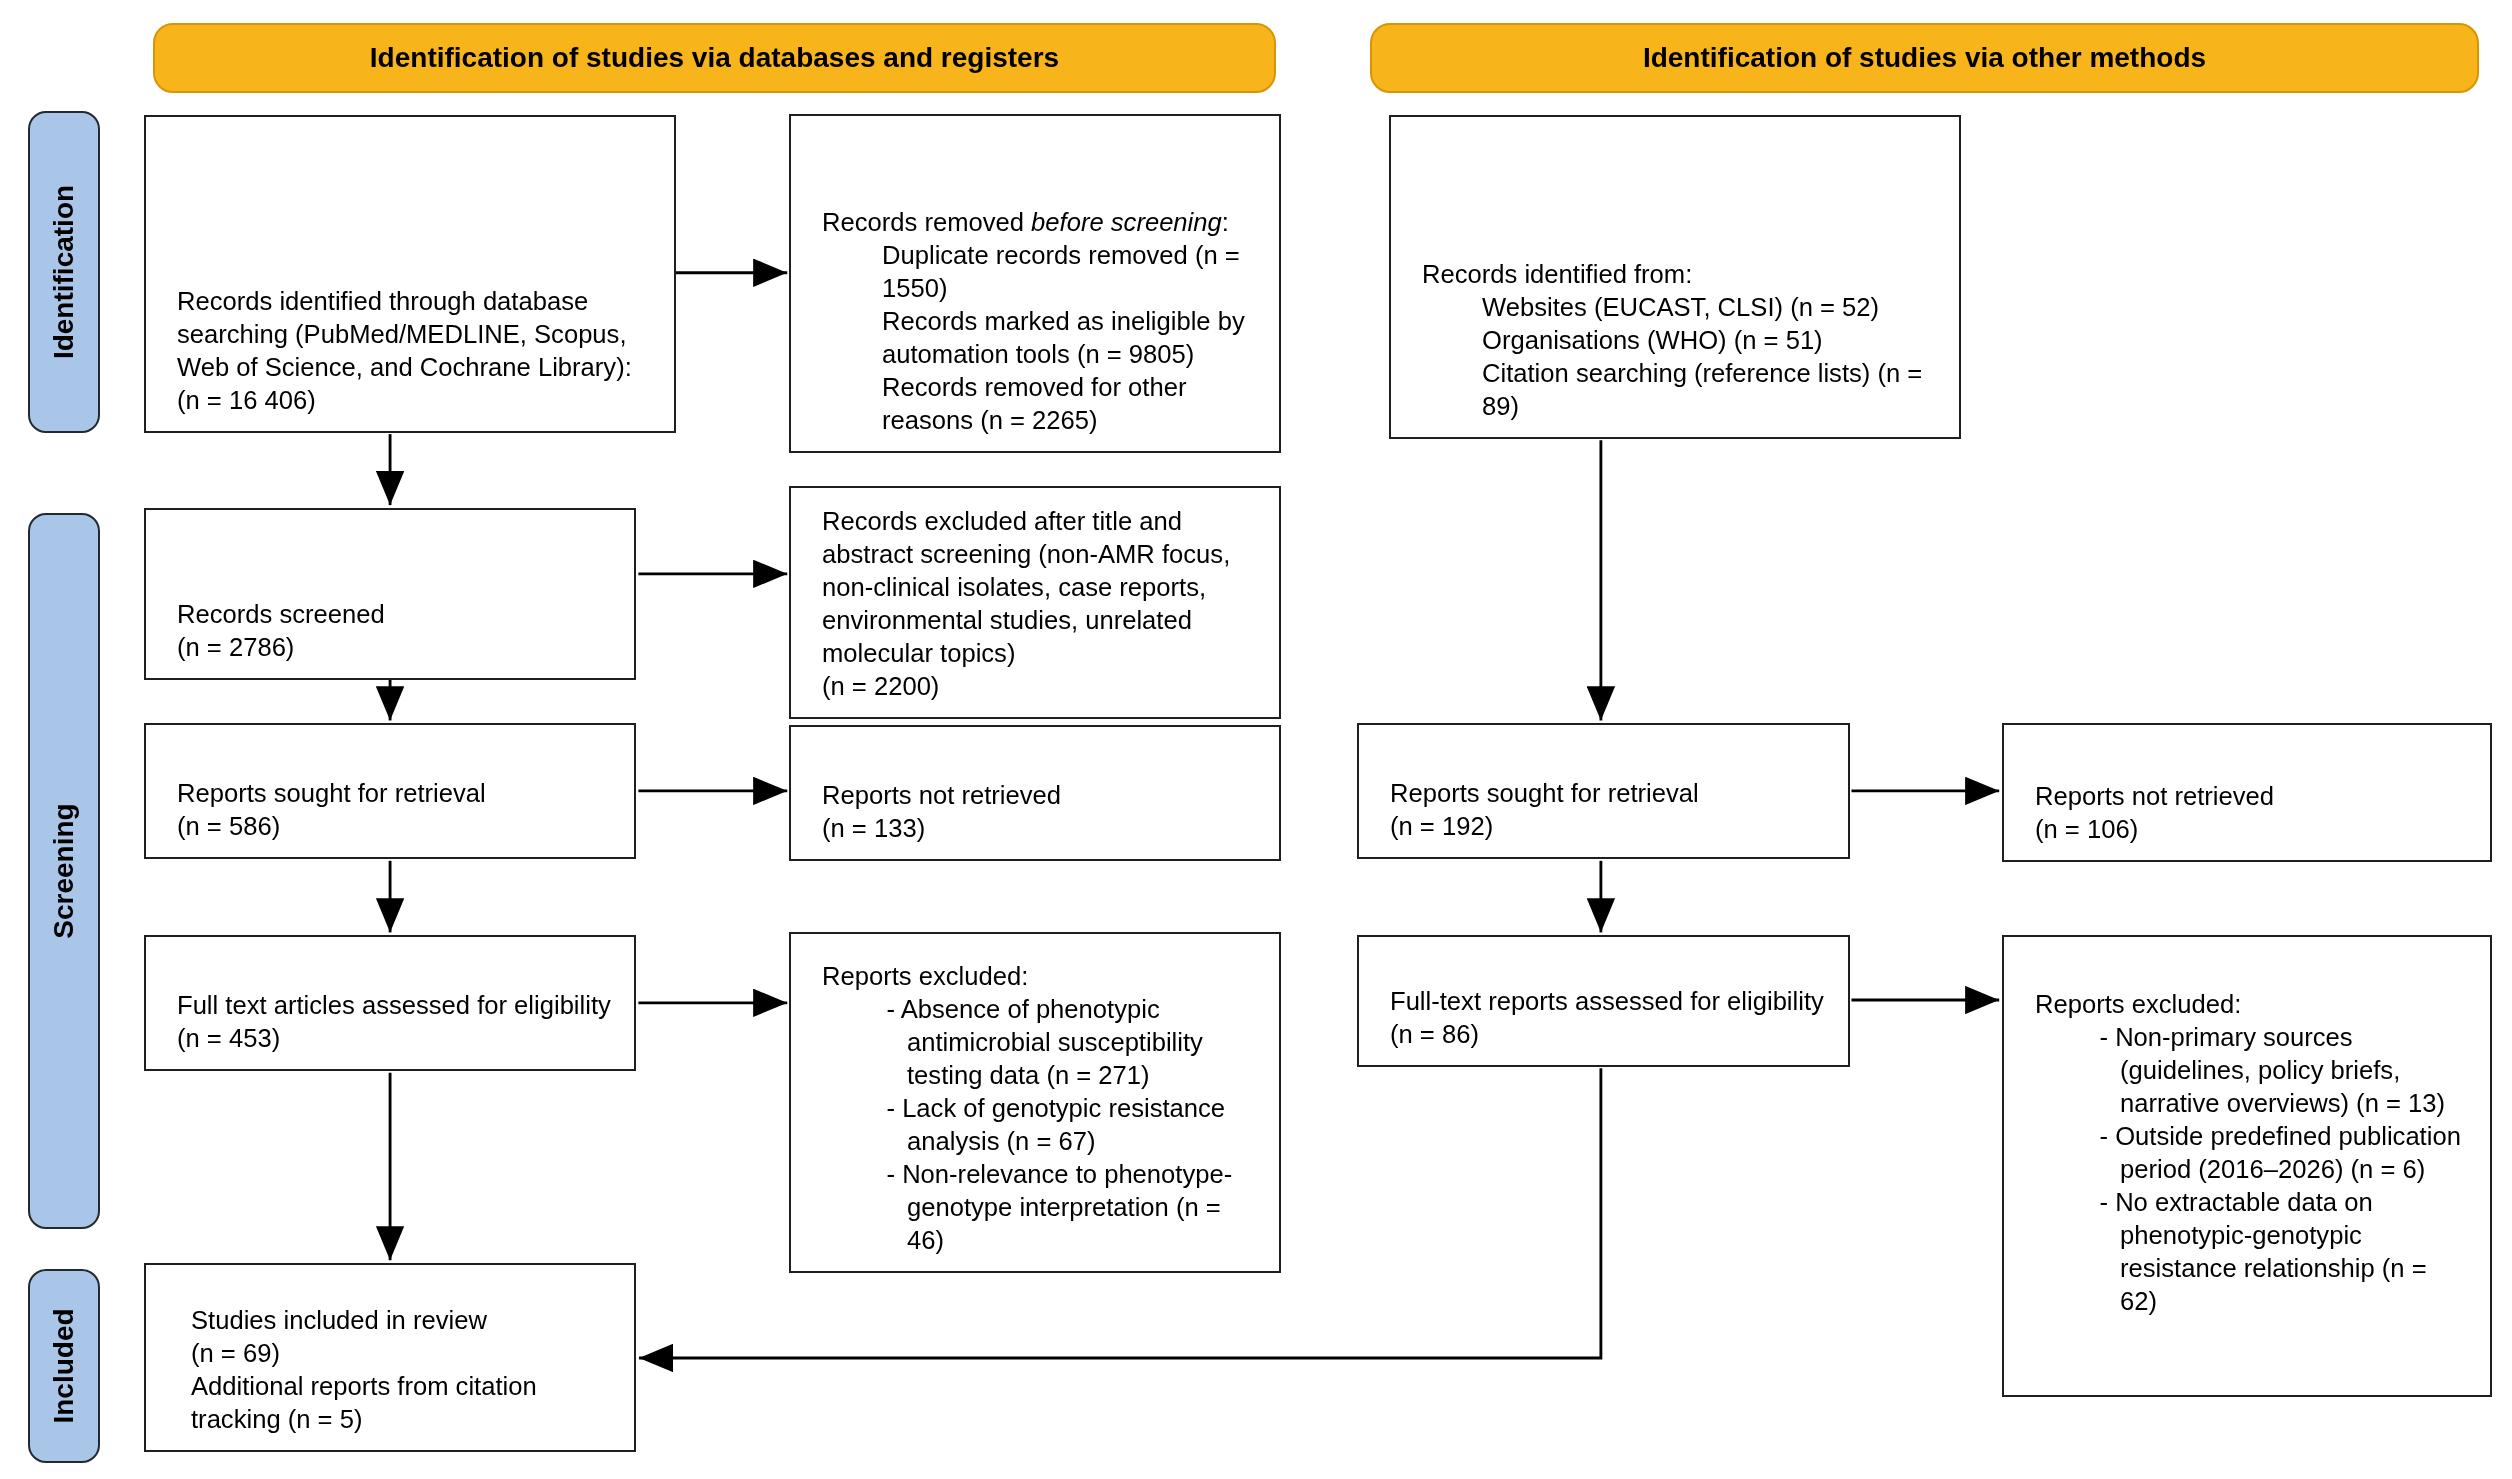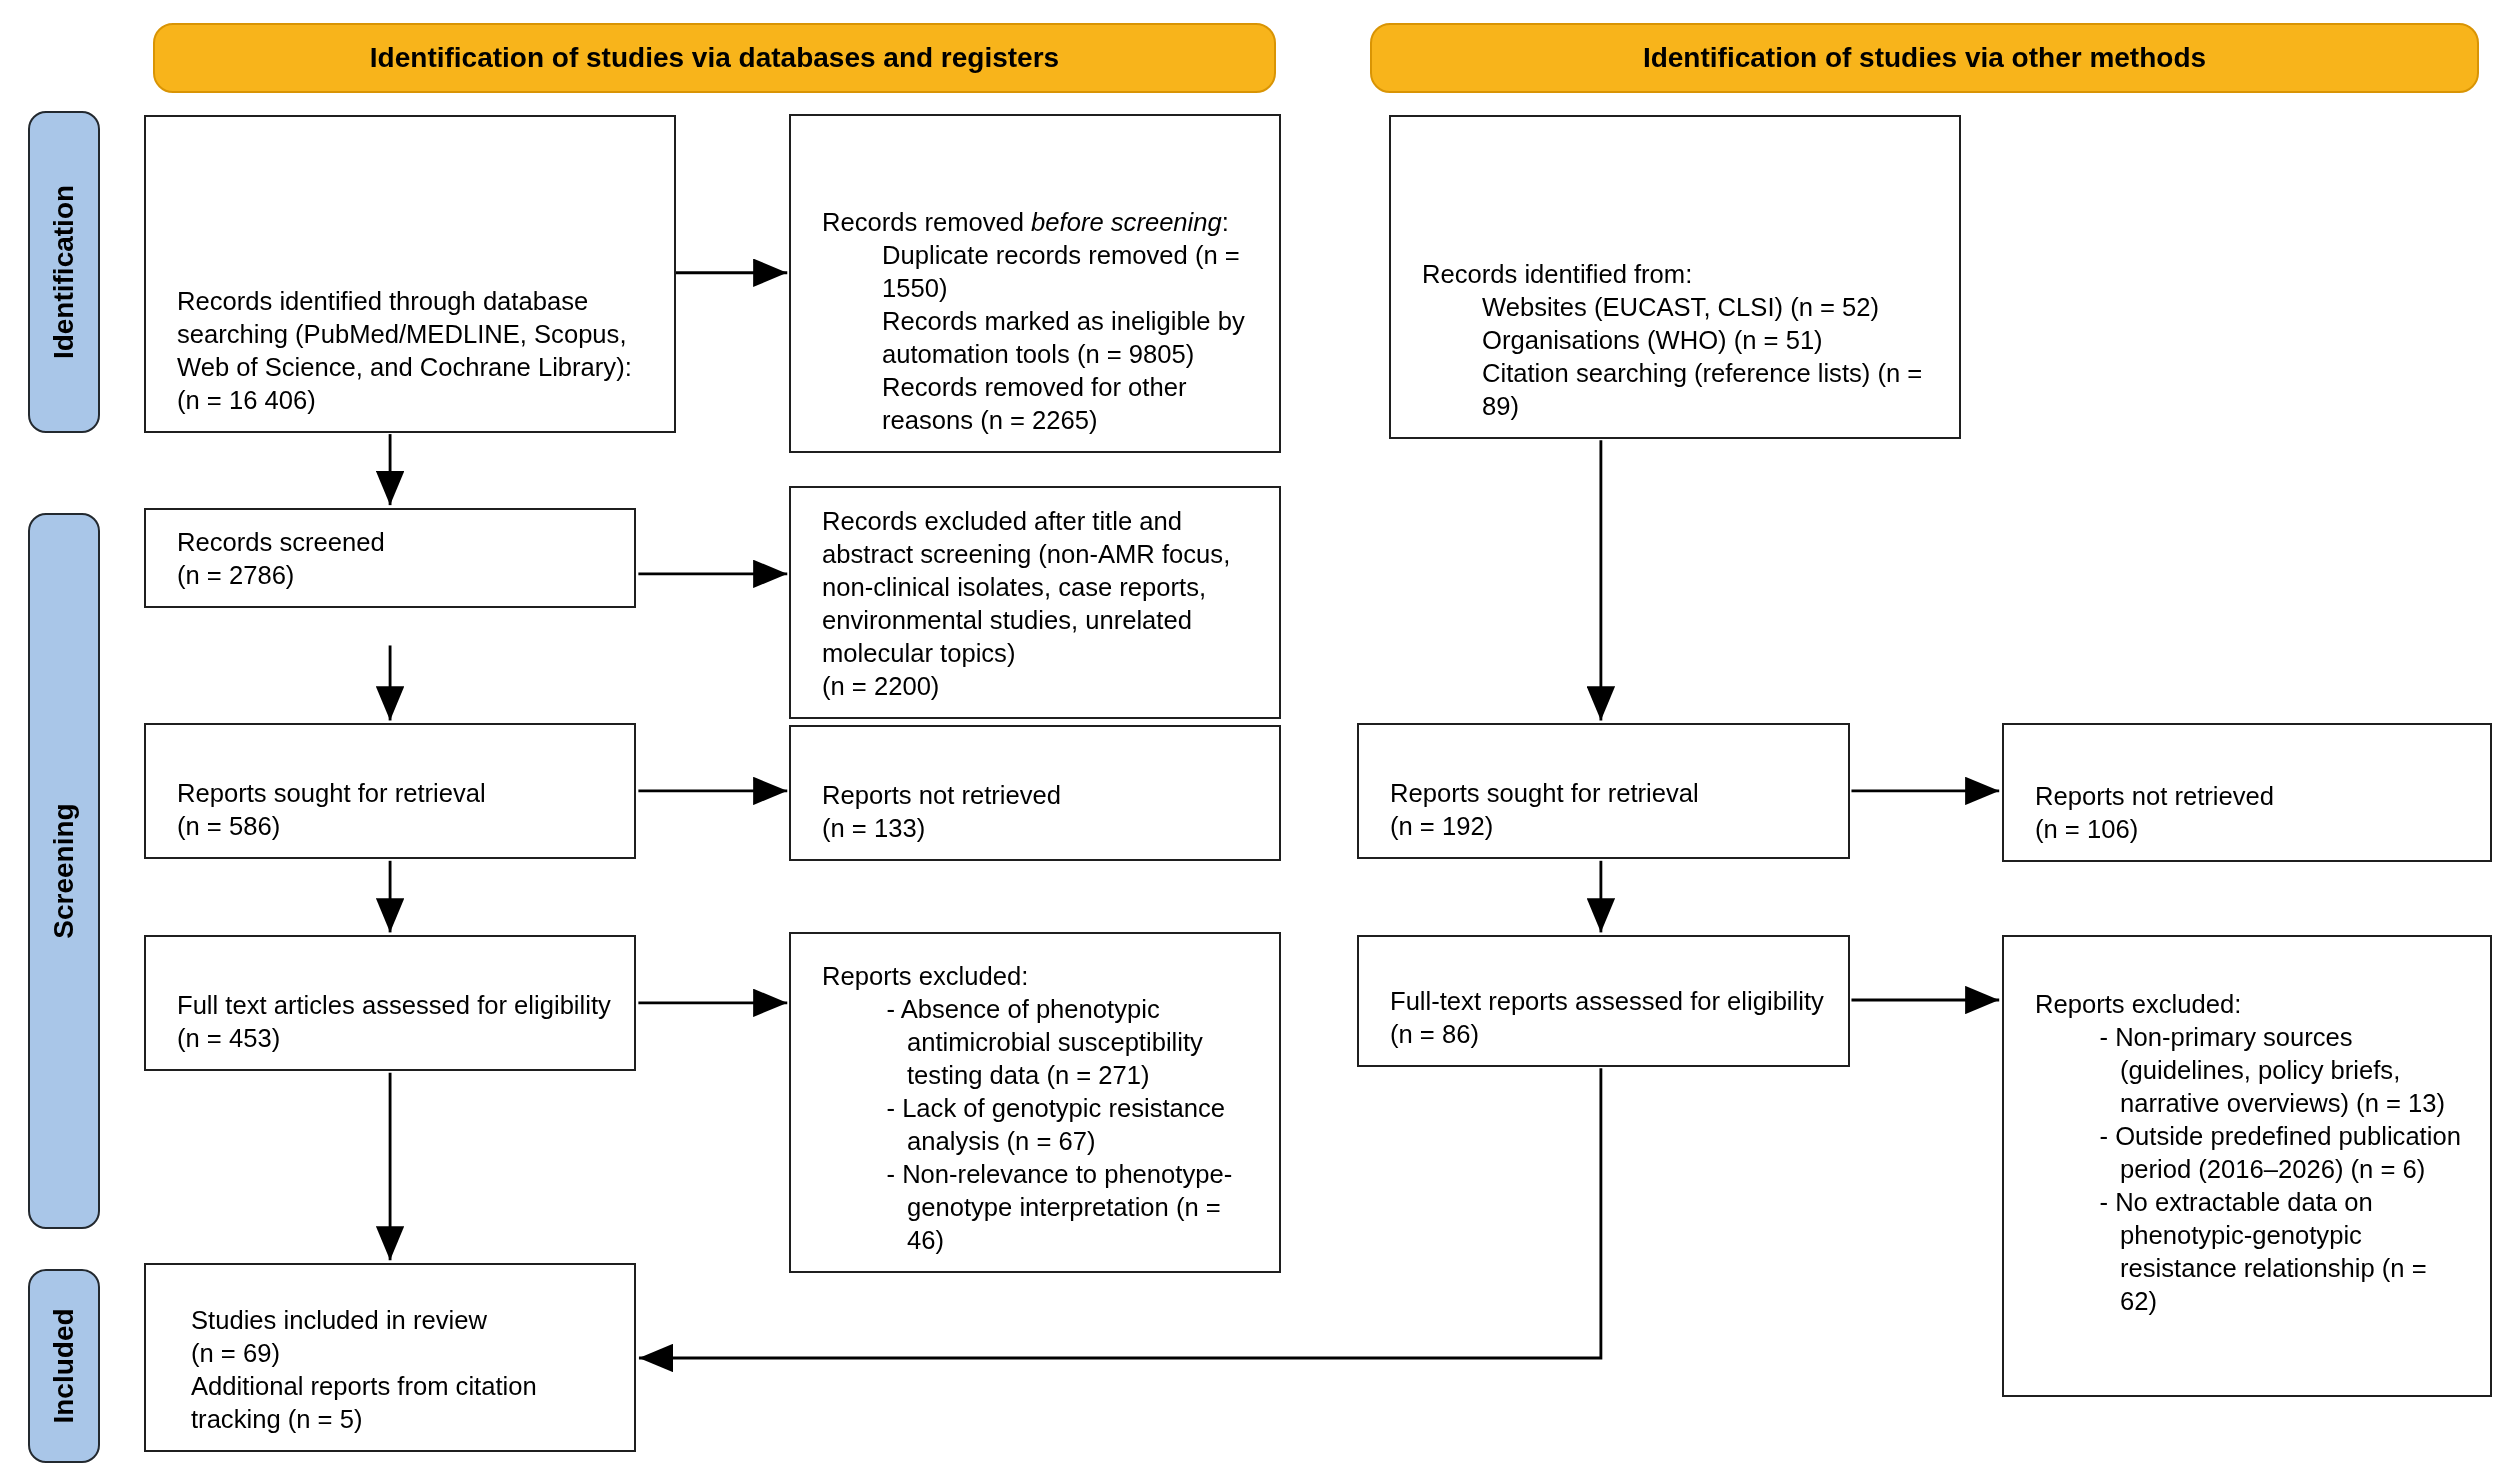--- a/index.html
+++ b/index.html
@@ -104,21 +104,21 @@
     <div class="indent">Records removed for other reasons (n = 2265)</div>
   </div>
 
   <div class="box" style="left:1389px;top:115px;width:572px;height:324px;">
     <div>Records identified from:</div>
     <div class="indent">Websites (EUCAST, CLSI) (n = 52)</div>
     <div class="indent">Organisations (WHO) (n = 51)</div>
     <div class="indent">Citation searching (reference lists) (n = 89)</div>
   </div>
 
-  <div class="box" style="left:144px;top:508px;width:492px;height:100px;">
+  <div class="box" style="left:144px;top:508px;width:492px;height:172px;">
     <div class="pre">Records screened
 (n = 2786)</div>
   </div>
 
   <div class="box" style="left:789px;top:486px;width:492px;height:233px;">
     <div class="pre">Records excluded after title and abstract screening (non-AMR focus, non-clinical isolates, case reports, environmental studies, unrelated molecular topics)
 (n = 2200)</div>
   </div>
 
   <div class="box" style="left:144px;top:723px;width:492px;height:136px;">

